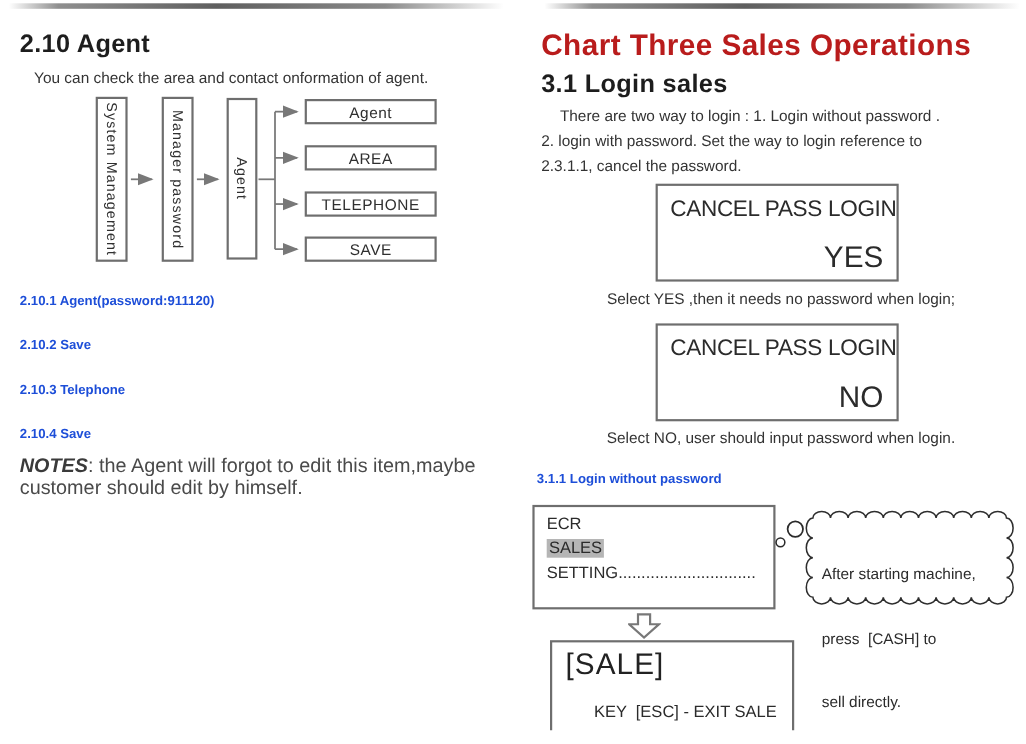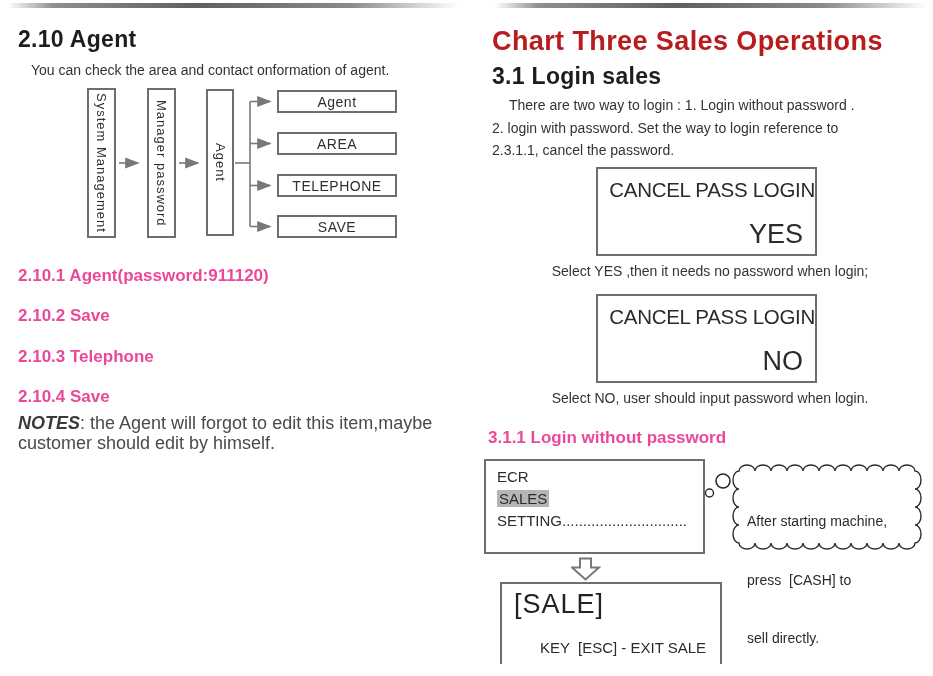--- a/index.html
+++ b/index.html
@@ -10,21 +10,21 @@
   .topbar{position:absolute;top:3px;height:4.5px;
     background:linear-gradient(90deg,rgba(130,130,130,0) 0%,#8f8f8f 10%,#5f5f5f 42%,#8a8a8a 76%,rgba(140,140,140,0) 100%);}
   .topbar.lft{left:8px;width:450px;}
   .topbar.rgt{left:495px;width:432px;}
 
   .abs{position:absolute;}
 
   
   .h-big{font-size:23px;font-weight:700;color:#1d1d1d;letter-spacing:.3px;}
   .h-chapter{font-size:27px;font-weight:700;color:#b91c1c;letter-spacing:.4px;}
-  .h-sub{font-size:17px;font-weight:700;color:#ec4899;}
+  .h-sub{font-size:12px;font-weight:700;color:#1d4ed8;}
   .body-txt{font-size:14px;color:#333;}
 
   
   .vbox{position:absolute;box-sizing:border-box;border:2px solid #6e6e6e;background:#fff;
     display:flex;align-items:center;justify-content:center;
     writing-mode:vertical-rl;font-size:13px;color:#2f2f2f;letter-spacing:1px;}
   .bbox{position:absolute;box-sizing:border-box;border:2px solid #6e6e6e;background:#fff;
     width:120px;height:23px;display:flex;align-items:center;justify-content:center;
     font-size:14px;color:#2f2f2f;letter-spacing:.5px;}
   .fc-svg{position:absolute;left:0;top:0;}

